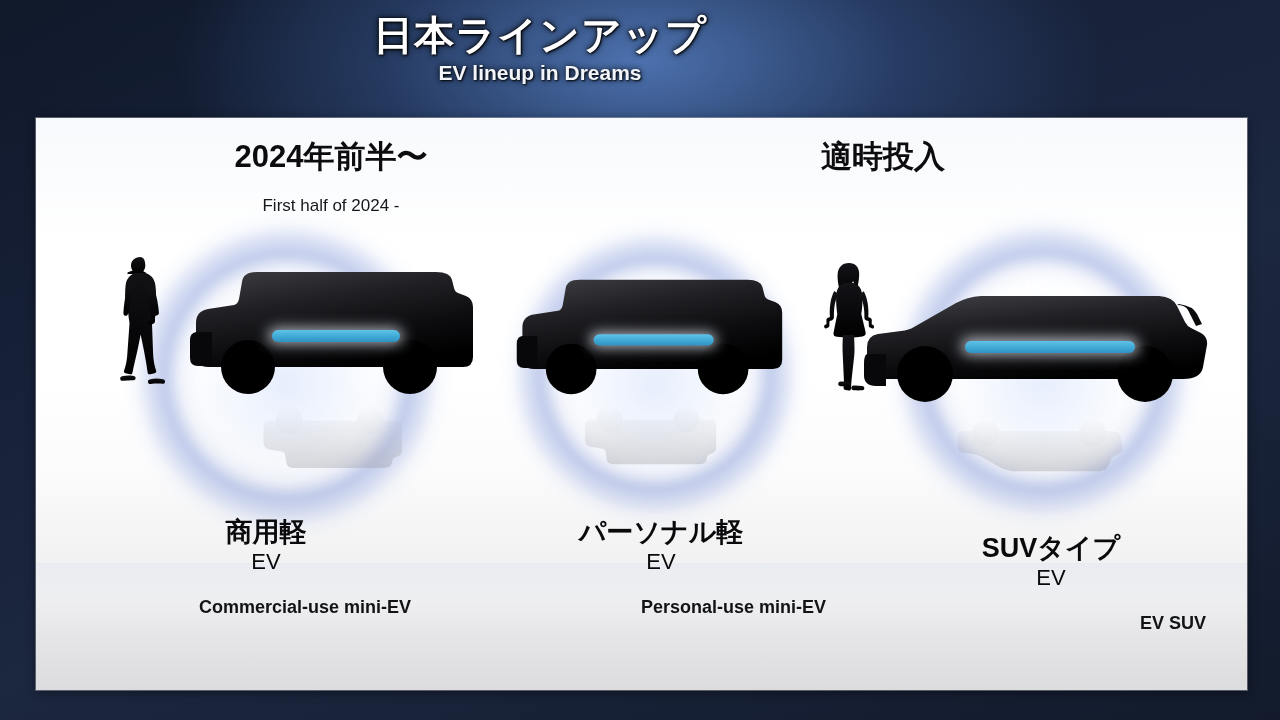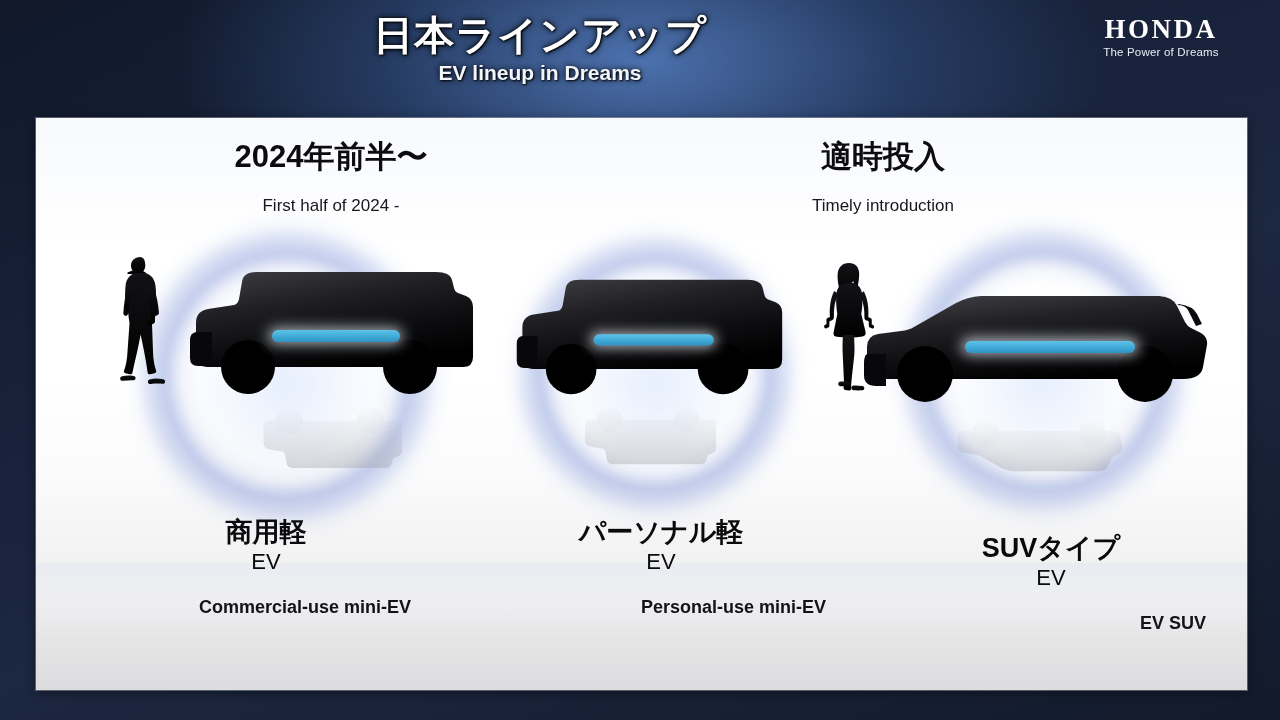--- a/index.html
+++ b/index.html
@@ -106,36 +106,31 @@
 </head>
 <body>
 
 <div id="slide">
 
   <div class="title-wrap">
     <div class="title-jp">日本ラインアップ</div>
     <div class="title-en">EV lineup in Dreams</div>
   </div>
 
-  <div class="brand">
-    <div class="brand-name">HONDA</div>
-    <div class="brand-tag">The Power of Dreams</div>
-  </div>
 
   <div id="panel">
     <div class="floor"></div>
 
     <div class="phase" style="left:120px;top:22px;width:350px;">
       <div class="phase-jp">2024年前半〜</div>
       <div class="phase-en">First half of 2024 -</div>
     </div>
 
     <div class="phase" style="left:672px;top:22px;width:350px;">
       <div class="phase-jp">適時投入</div>
-      <div class="phase-en">Timely introduction</div>
     </div>
 
     <div class="stage" style="left:20px;top:130px;width:420px;height:220px;">
 
       <div class="halo" style="width:330px;height:330px;left:55%;top:58%;"></div>
       <div class="halo-core" style="width:250px;height:215px;left:55%;top:62%;"></div>
 
       <svg class="person" style="left:60px;top:5px;" width="58" height="135" viewBox="0 0 58 135">
         <defs>
           <linearGradient id="pg1" x1="0" y1="0" x2="0" y2="1">

